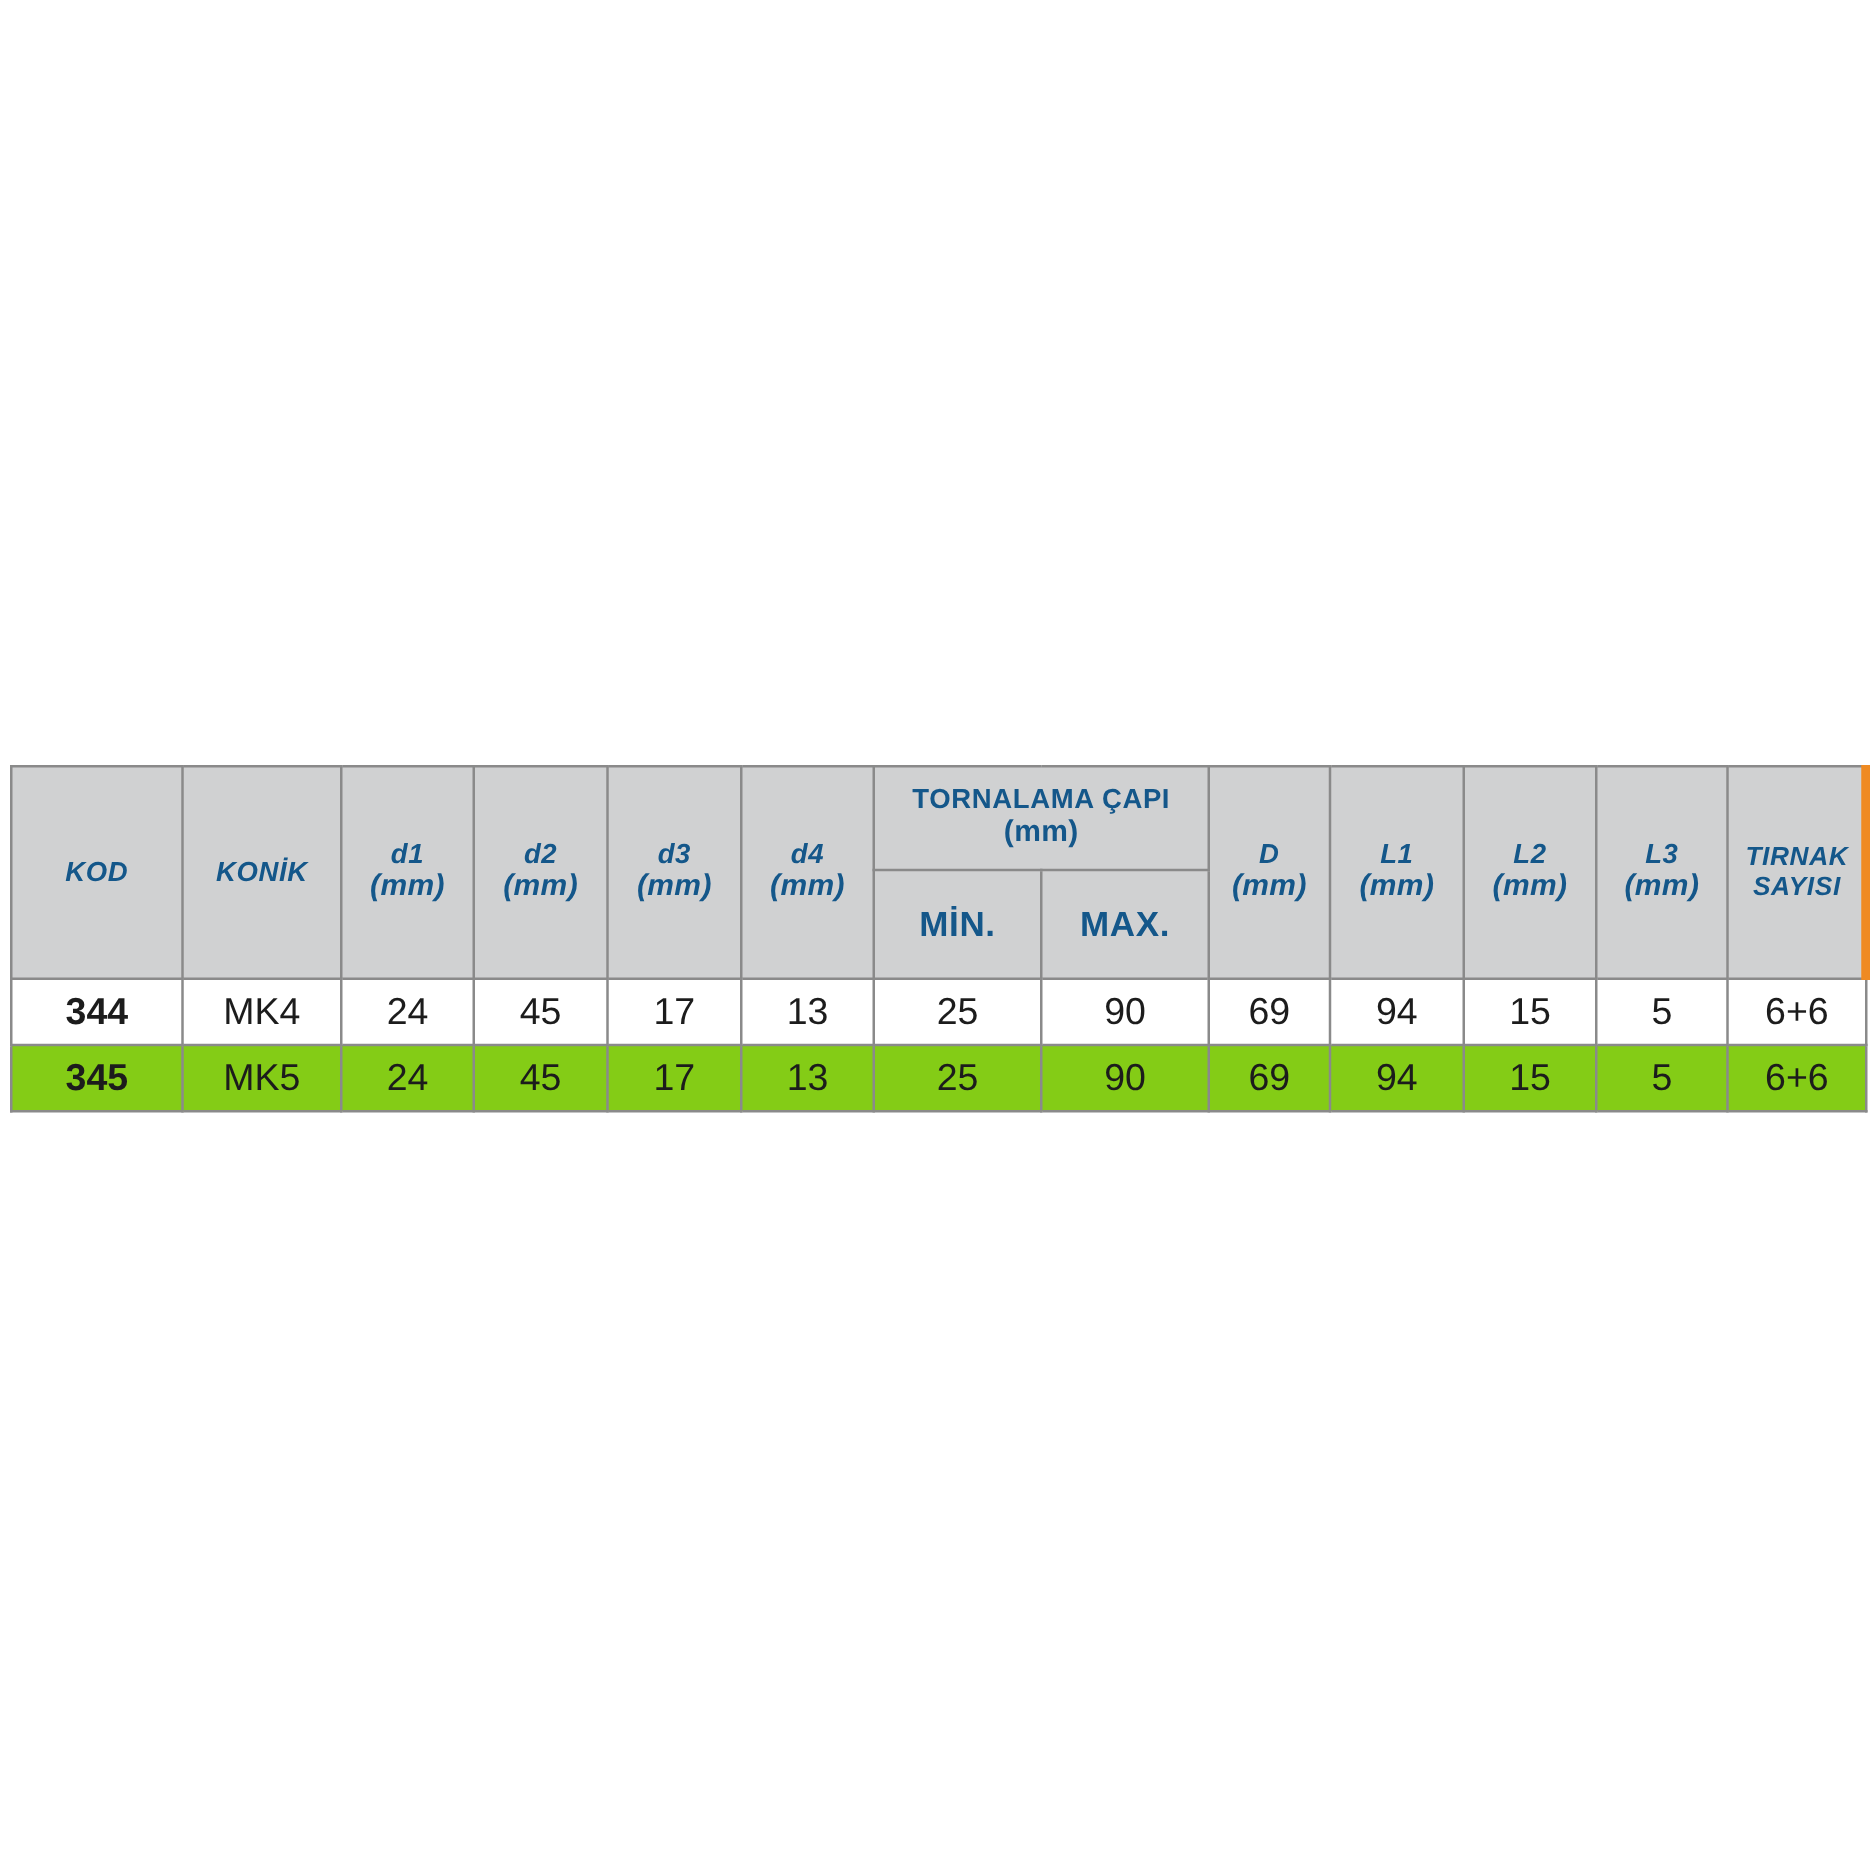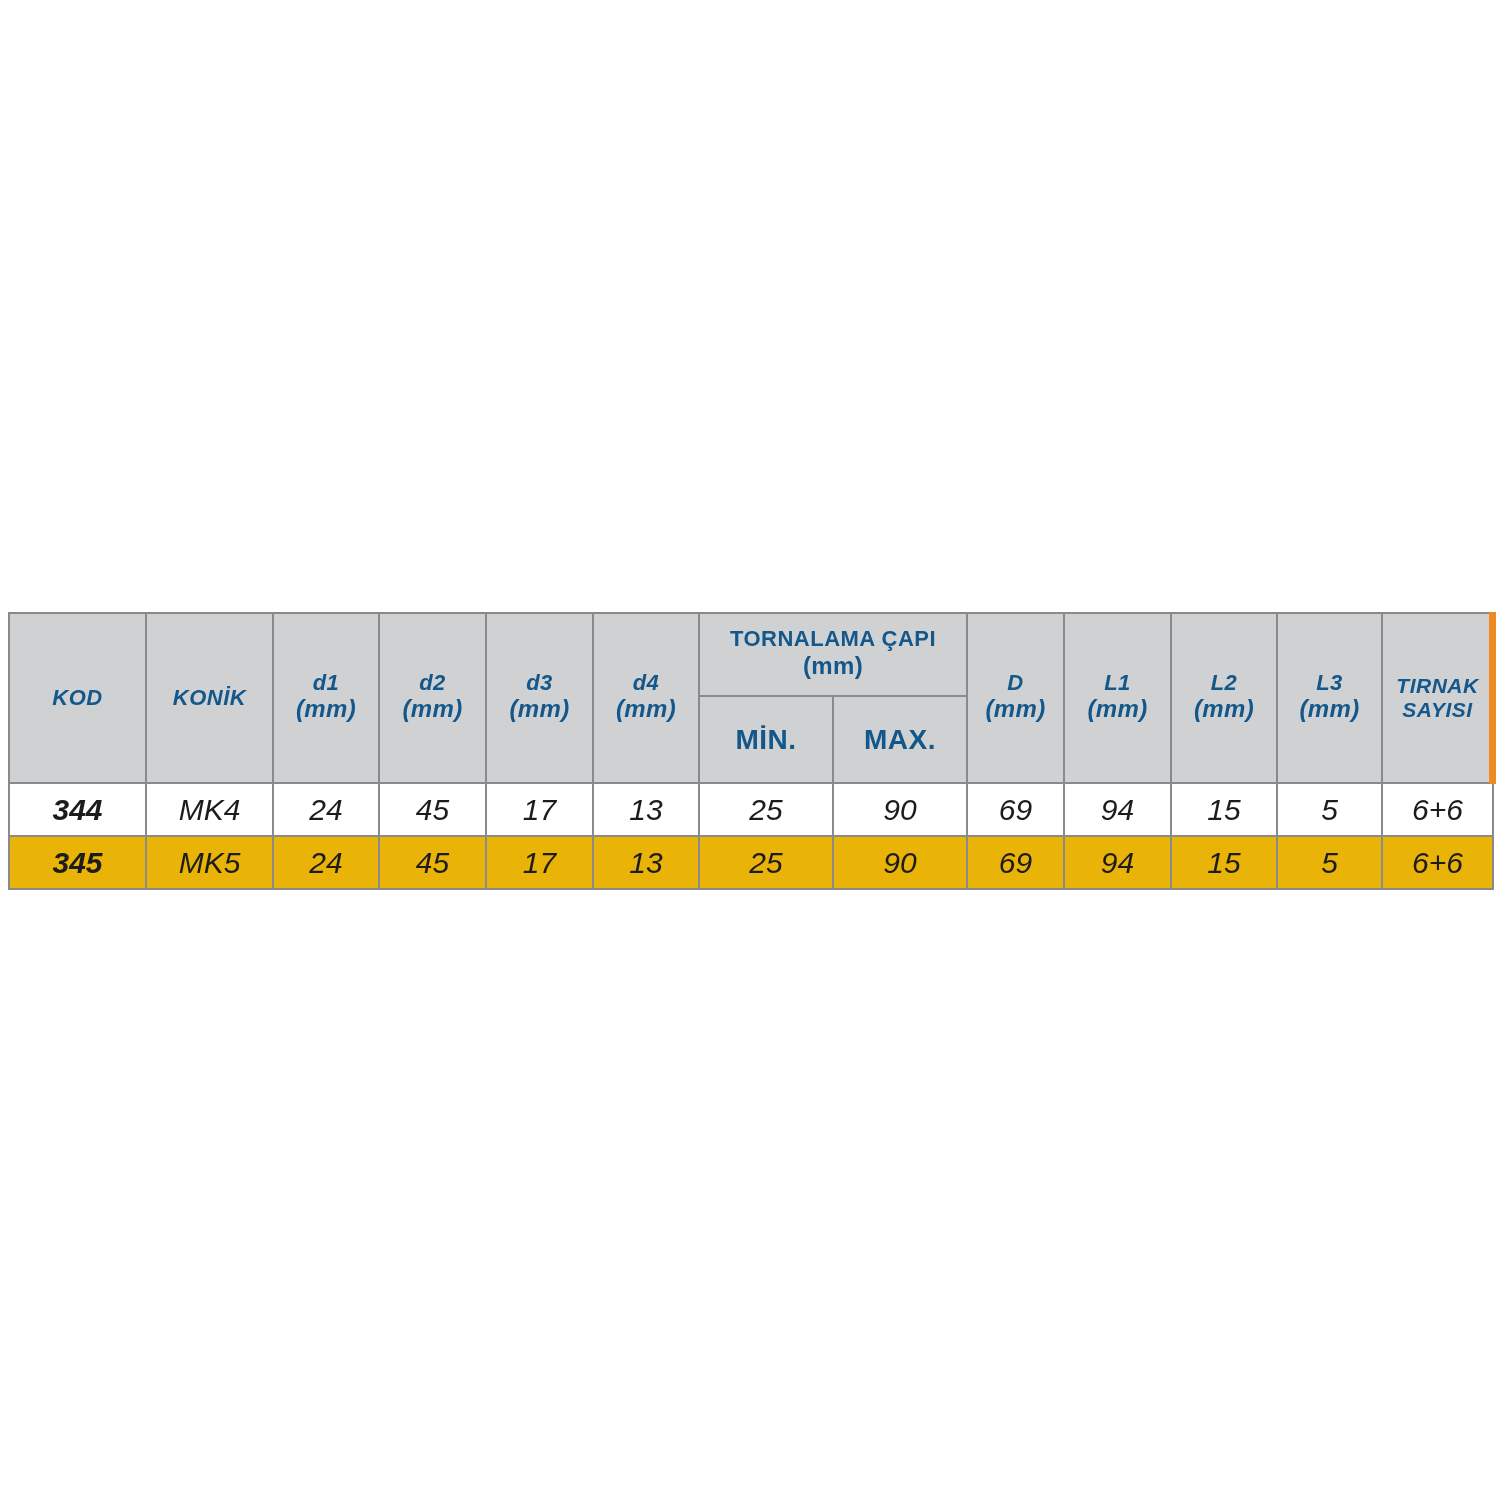--- a/index.html
+++ b/index.html
@@ -89,25 +89,24 @@
     font-size: 28px;
   }
 
   
   tbody td {
     height: 51px;
     font-size: 30px;
     color: #1c1c1c;
     font-weight: normal;
     background: #ffffff;
-    font-style: italic;
   }
 
   tbody tr.row-alt td {
-    background: #eab308;
+    background: #84cc16;
   }
 
   tbody td.kod-cell {
     font-weight: bold;
   }
 
   
   #accent-bar {
     position: absolute;
     left: 1489px;

